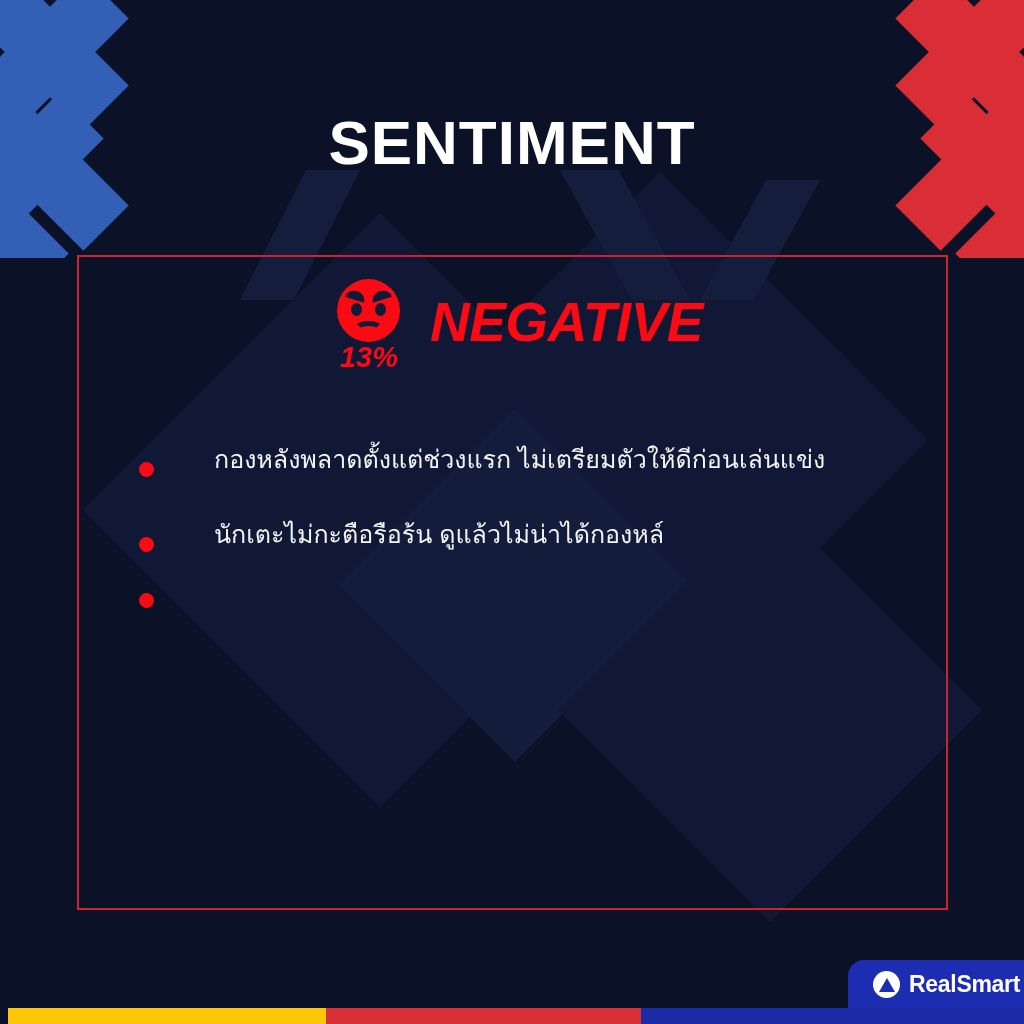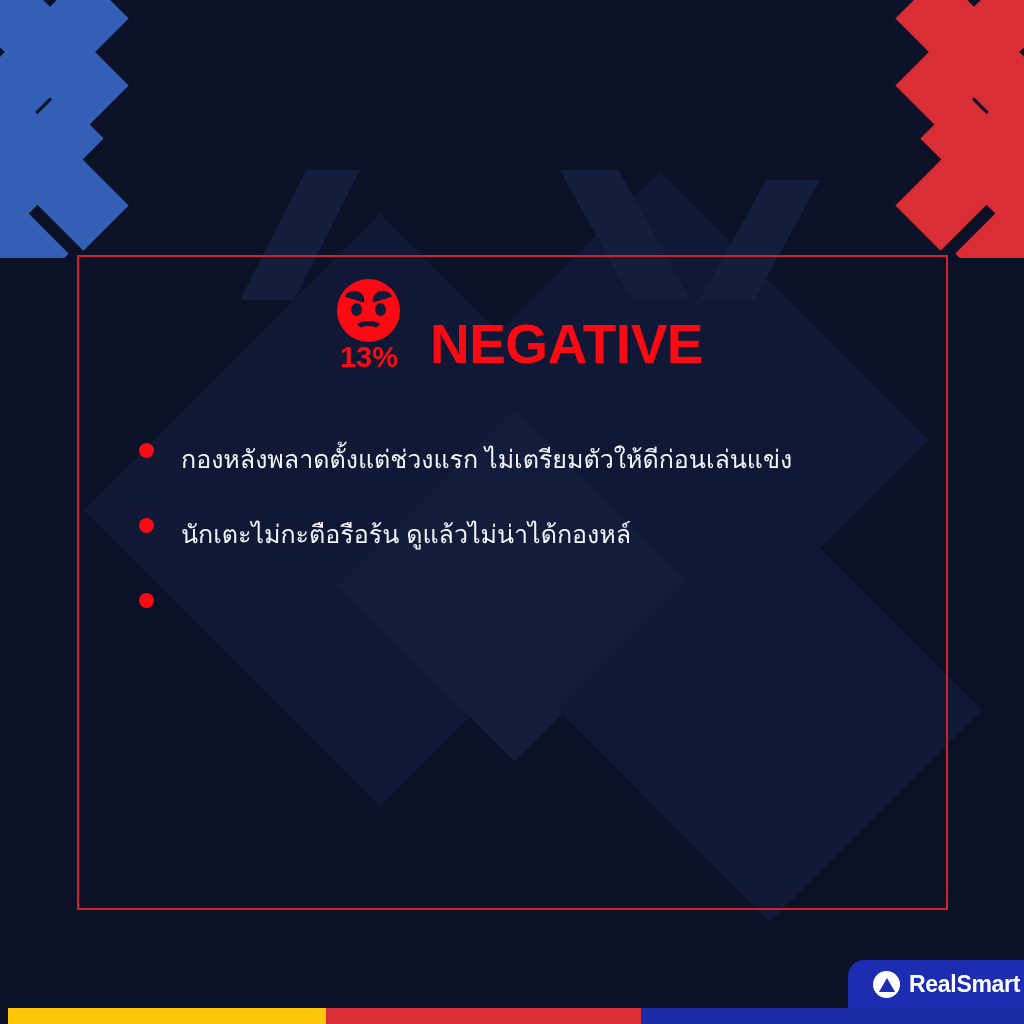--- a/index.html
+++ b/index.html
@@ -85,22 +85,23 @@
     background: transparent;
   }
 
   
   .sentiment-row {
     position: absolute;
     left: 0;
     top: 22px;
     width: 871px;
     display: flex;
-    align-items: flex-end;
+    align-items: flex-start;
     justify-content: center;
+    font-style: italic;
   }
 
   .emoji-block {
     position: relative;
     width: 86px;
     display: flex;
     flex-direction: column;
     align-items: center;
   }
 
@@ -164,22 +165,23 @@
 
   
   .bullets {
     position: absolute;
     left: 60px;
     top: 186px;
     width: 800px;
   }
   .bullet-item {
     display: flex;
-    align-items: flex-start;
+    align-items: flex-end;
     margin-bottom: 41px;
+    gap: 33px;
   }
   .bullet-dot {
     flex: 0 0 auto;
     width: 15px;
     height: 15px;
     border-radius: 50%;
     background: #fa0a13;
     margin-right: 27px;
   }
   .bullet-text {
@@ -272,20 +274,21 @@
 
   <div class="chev-wrap chev-right">
     <div class="chev chev-red" style="right:-150px; top:-30px;  transform: rotate(-45deg);"></div>
     <div class="chev chev-red" style="right:-150px; top:90px;   transform: rotate(-45deg);"></div>
     <div class="chev chev-red" style="right:-190px; top:200px;  transform: rotate(-45deg);"></div>
     <div class="chev chev-red" style="right:-150px; top:70px;   transform: rotate(45deg);"></div>
     <div class="chev chev-red" style="right:-175px; top:190px;  transform: rotate(45deg);"></div>
     <div class="chev chev-red" style="right:-210px; top:305px;  transform: rotate(45deg);"></div>
   </div>
 
+  <div class="title">SENTIMENT</div>
 
   <div class="panel">
 
     <div class="sentiment-row">
 
       <div class="emoji-block">
         <div class="emoji-face">
           <div class="brow brow-l"></div>
           <div class="brow brow-r"></div>
           <div class="eye eye-l"></div>

